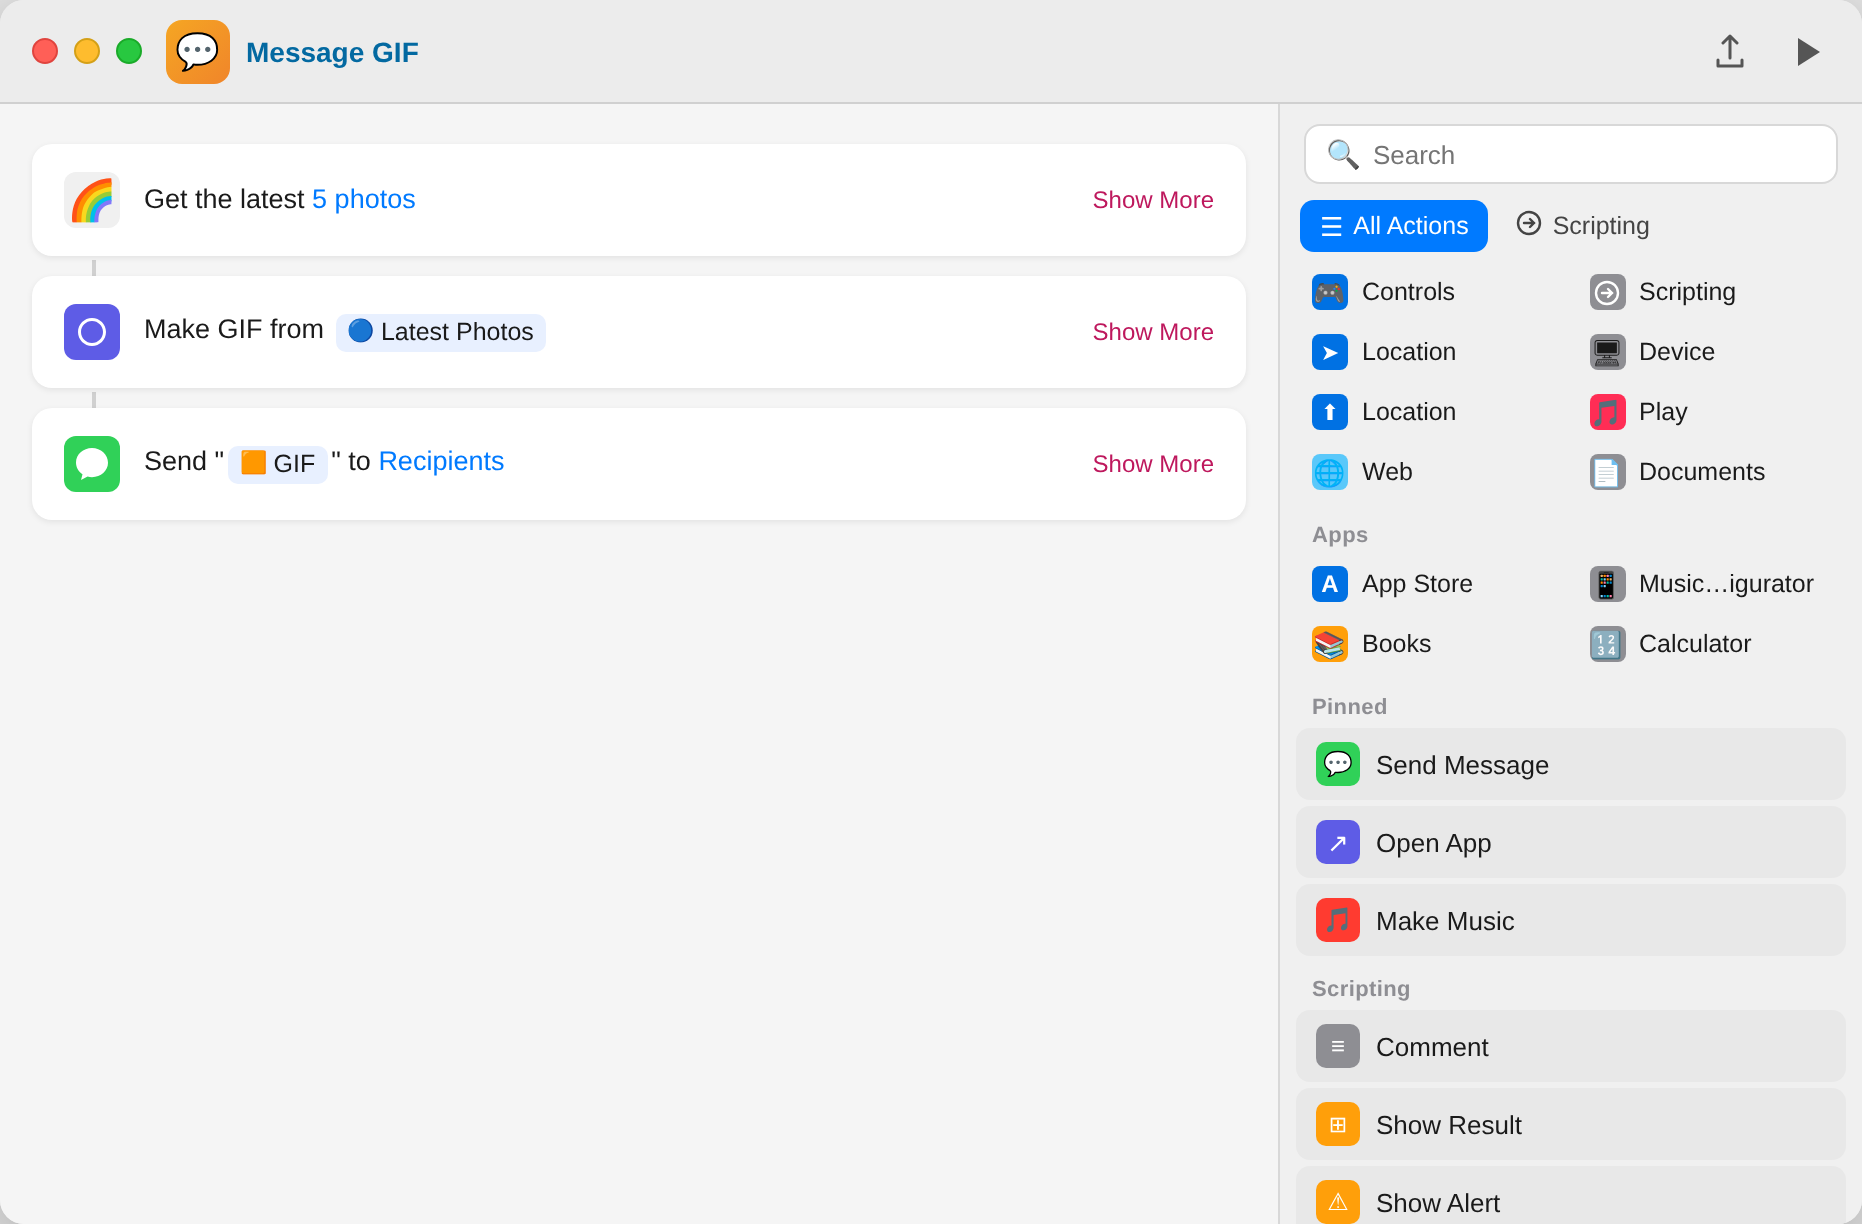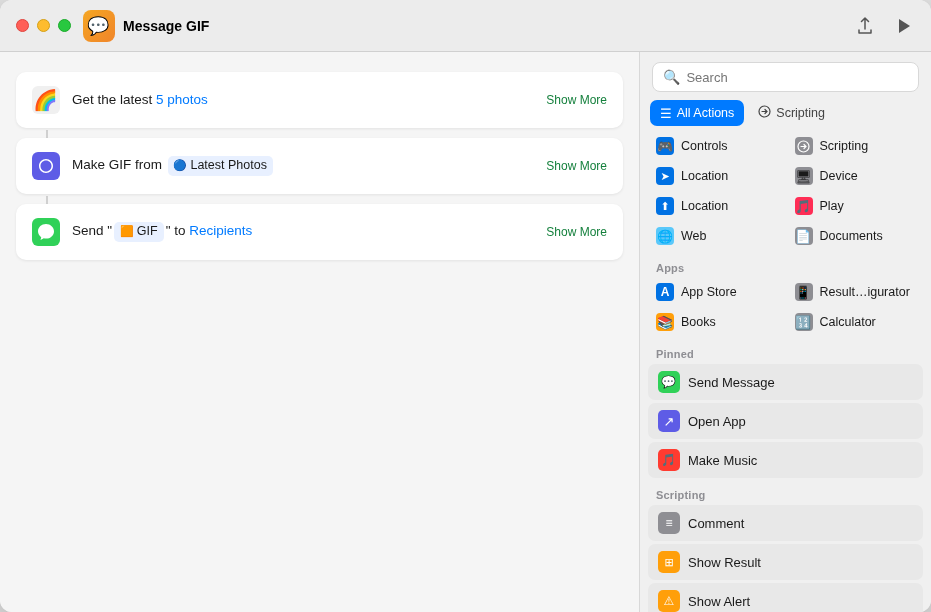--- a/index.html
+++ b/index.html
@@ -54,21 +54,21 @@
       background: linear-gradient(135deg, #f5a623, #f0852a);
       border-radius: 8px;
       display: flex;
       align-items: center;
       justify-content: center;
       font-size: 18px;
     }
     .app-title {
       font-size: 14px;
       font-weight: 600;
-      color: #000000;
+      color: #0369a1;
     }
     .titlebar-actions {
       display: flex;
       gap: 16px;
       align-items: center;
     }
     .titlebar-btn {
       background: none;
       border: none;
       cursor: pointer;
@@ -139,21 +139,21 @@
       padding: 1px 6px;
       margin: 0 2px;
       font-size: 12.5px;
       color: #1a1a1a;
     }
     .step-badge-icon {
       margin-right: 3px;
       font-size: 11px;
     }
     .show-more {
-      color: #15803d;
+      color: #be185d;
       font-size: 12px;
       margin-left: auto;
       flex-shrink: 0;
     }
     
     .right-panel {
       width: 292px;
       background: #f0f0f0;
       border-left: 1px solid #d8d8d8;
       display: flex;
@@ -430,21 +430,21 @@
         </div>
 
         <div class="section-label">Apps</div>
         <div class="sidebar-grid">
           <div class="sidebar-item">
             <span class="sidebar-item-icon ic-app-blue" style="color:white;font-size:12px;font-weight:700;">A</span>
             <span>App Store</span>
           </div>
           <div class="sidebar-item">
             <span class="sidebar-item-icon ic-gray">📱</span>
-            <span>Result…igurator</span>
+            <span>Music…igurator</span>
           </div>
           <div class="sidebar-item">
             <span class="sidebar-item-icon ic-books">📚</span>
             <span>Books</span>
           </div>
           <div class="sidebar-item">
             <span class="sidebar-item-icon ic-gray">🔢</span>
             <span>Calculator</span>
           </div>
         </div>

